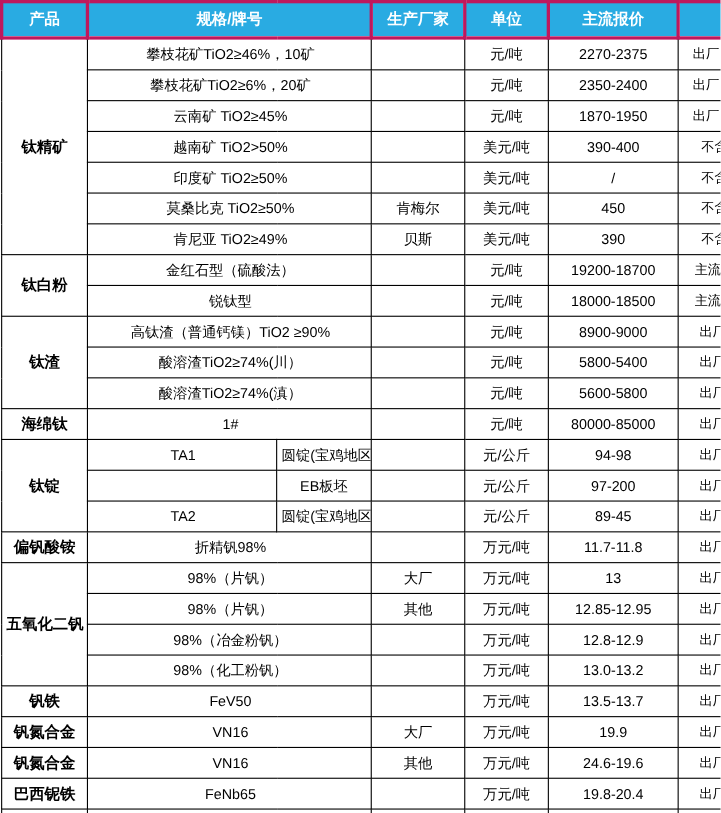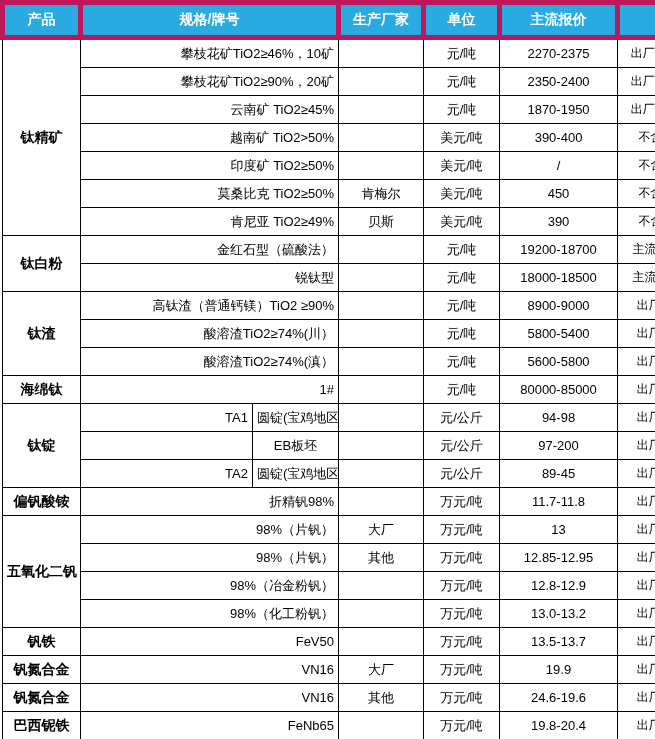--- a/index.html
+++ b/index.html
@@ -30,23 +30,23 @@
     vertical-align:middle;
     overflow:hidden;
     white-space:nowrap;
   }
   thead th{
     background:#29ABE2;
     color:#ffffff;
     font-weight:bold;
     font-size:14px;
     height:30px;
-    border:5px solid #be185d;
-  }
-  td.left{text-align:right;padding-left:6px;}
+    border:3px solid #be185d;
+  }
+  td.left{text-align:center;padding-left:6px;}
   td.prodcell{font-weight:bold;font-size:14px;margin-top:40px;}
   td.small{font-size:12px;}
 </style>
 </head>
 <body>
 
 <table>
   <colgroup>
     <col class="c-product">
     <col class="c-spec">
@@ -69,21 +69,21 @@
   <tbody id="tbody">
       <tr>
         <td class="prodcell" rowspan="7">钛精矿</td>
         <td colspan="2" class="left">攀枝花矿TiO2≥46%，10矿</td>
         <td></td>
         <td>元/吨</td>
         <td>2270-2375</td>
         <td class="small">出厂 不含税现金价</td>
       </tr>
       <tr>
-        <td colspan="2" class="left">攀枝花矿TiO2≥90%，20矿</td>
+        <td colspan="2" class="left">攀枝花矿TiO2≥6%，20矿</td>
         <td></td>
         <td>元/吨</td>
         <td>2350-2400</td>
         <td class="small">出厂 不含税承兑价</td>
       </tr>
       <tr>
         <td colspan="2" class="left">云南矿 TiO2≥45%</td>
         <td></td>
         <td>元/吨</td>
         <td>1870-1950</td>

